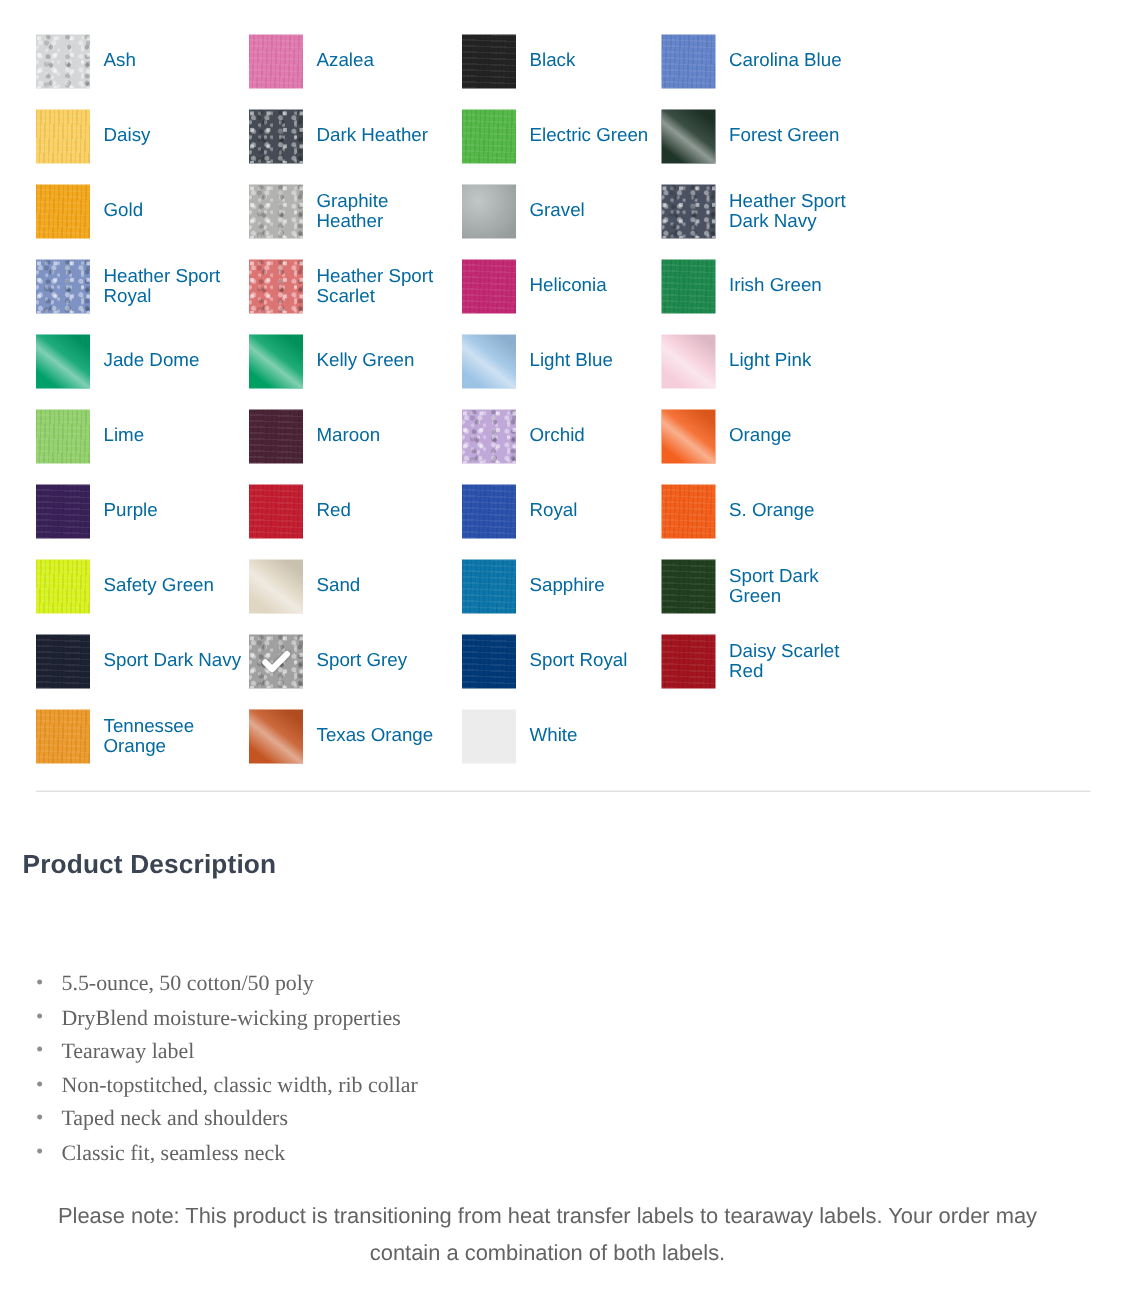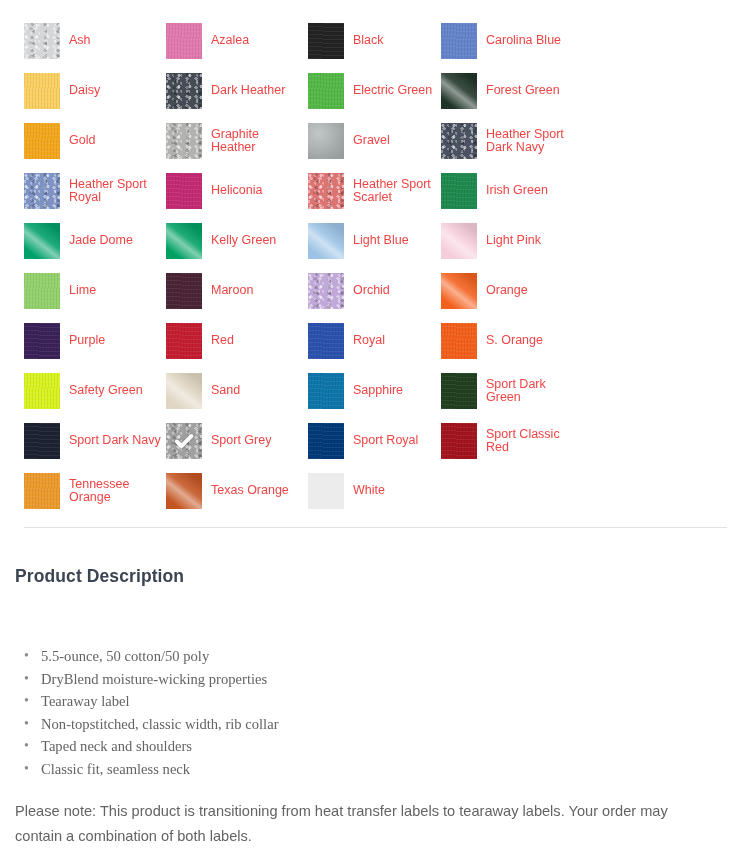--- a/index.html
+++ b/index.html
@@ -76,21 +76,21 @@
     display: none;
     align-items: center;
     justify-content: center;
     z-index: 3;
   }
   .swatch-cell.is-selected .check-mark { display: flex; }
   .check-mark svg { display: block; filter: drop-shadow(0 0 1px rgba(0,0,0,.35)); }
   .swatch-label {
     font-size: 12.5px;
     line-height: 13.5px;
-    color: #ef4444;
+    color: #0369a1;
     max-width: 92px;
   }
 
   
   .divider {
     position: absolute;
     left: 24px; top: 527px;
     width: 703px; height: 1px;
     background: #e2e2e2;
   }
@@ -122,20 +122,21 @@
     left: -17px; top: 0;
     color: #8d8d8d;
     font-size: 14px;
   }
   .desc-note {
     margin: 18px 0 0 0;
     width: 700px;
     font-size: 14.6px;
     line-height: 25px;
     color: #636363;
+    text-align: center;
   }
 </style>
 </head>
 <body>
 
 <div id="page">
 
   <div class="swatch-grid">
       <div class="swatch-cell">
         <div class="swatch-chip tex-heather" style="background-color: rgb(212, 214, 215);"></div>
@@ -183,26 +184,26 @@
       </div>
       <div class="swatch-cell">
         <div class="swatch-chip tex-heather" style="background-color: rgb(74, 81, 96);"></div>
         <span class="swatch-label">Heather Sport Dark Navy</span>
       </div>
       <div class="swatch-cell">
         <div class="swatch-chip tex-heather" style="background-color: rgb(126, 147, 196);"></div>
         <span class="swatch-label">Heather Sport Royal</span>
       </div>
       <div class="swatch-cell">
+        <div class="swatch-chip tex-heather" style="background-color: rgb(221, 116, 116);"></div>
+        <span class="swatch-label">Heather Sport Scarlet</span>
+      </div>
+      <div class="swatch-cell">
         <div class="swatch-chip tex-cloth" style="background-color: rgb(196, 42, 116);"></div>
         <span class="swatch-label">Heliconia</span>
-      </div>
-      <div class="swatch-cell">
-        <div class="swatch-chip tex-heather" style="background-color: rgb(221, 116, 116);"></div>
-        <span class="swatch-label">Heather Sport Scarlet</span>
       </div>
       <div class="swatch-cell">
         <div class="swatch-chip tex-cloth" style="background-color: rgb(30, 138, 77);"></div>
         <span class="swatch-label">Irish Green</span>
       </div>
       <div class="swatch-cell">
         <div class="swatch-chip tex-sheen" style="background-color: rgb(0, 160, 106);"></div>
         <span class="swatch-label">Jade Dome</span>
       </div>
       <div class="swatch-cell">
@@ -278,21 +279,21 @@
           </span>
         </div>
         <span class="swatch-label">Sport Grey</span>
       </div>
       <div class="swatch-cell">
         <div class="swatch-chip tex-cloth" style="background-color: rgb(1, 58, 120);"></div>
         <span class="swatch-label">Sport Royal</span>
       </div>
       <div class="swatch-cell">
         <div class="swatch-chip tex-cloth" style="background-color: rgb(163, 20, 30);"></div>
-        <span class="swatch-label">Sport Classic Red</span>
+        <span class="swatch-label">Daisy Scarlet Red</span>
       </div>
       <div class="swatch-cell">
         <div class="swatch-chip tex-cloth" style="background-color: rgb(238, 155, 45);"></div>
         <span class="swatch-label">Tennessee Orange</span>
       </div>
       <div class="swatch-cell">
         <div class="swatch-chip tex-sheen" style="background-color: rgb(196, 85, 34);"></div>
         <span class="swatch-label">Texas Orange</span>
       </div>
       <div class="swatch-cell">

